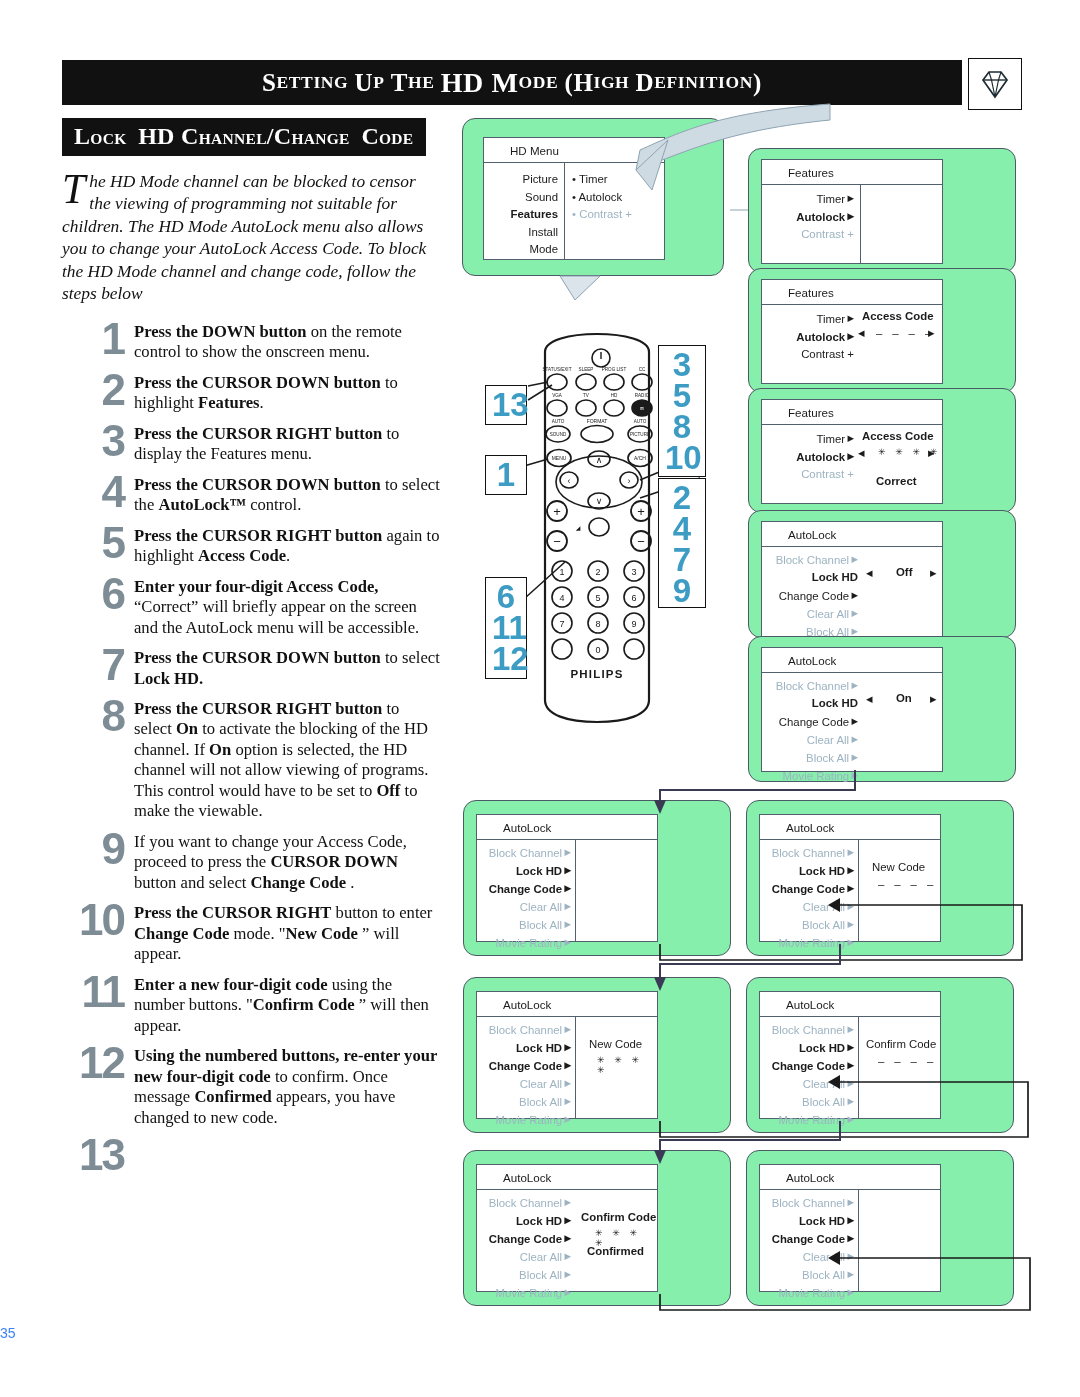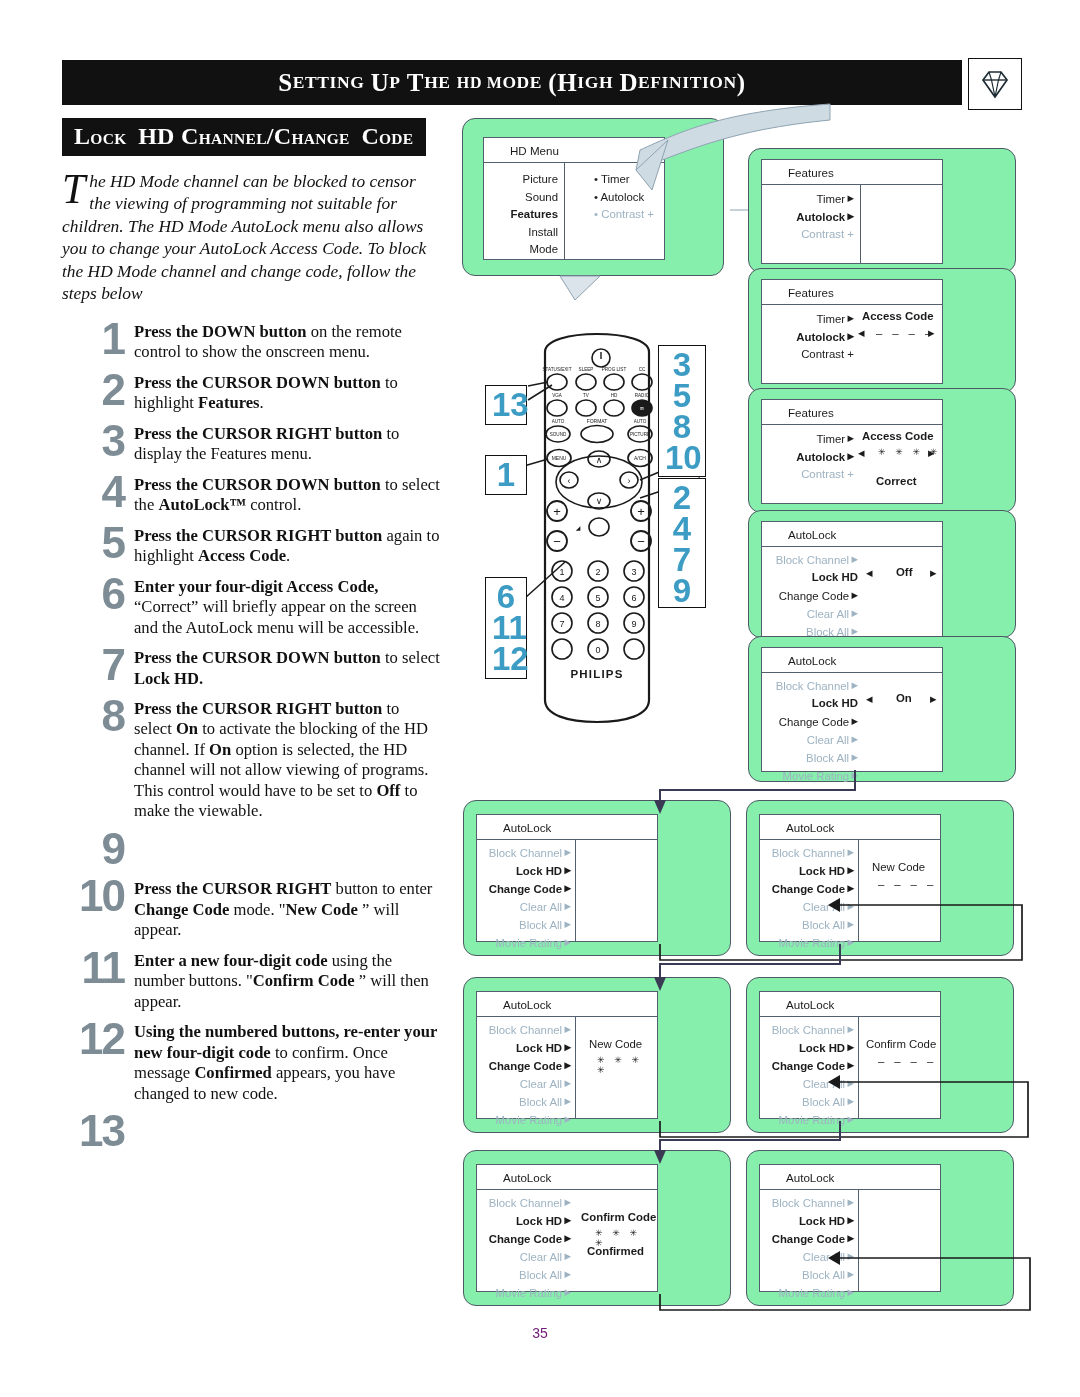--- a/index.html
+++ b/index.html
@@ -139,42 +139,42 @@
     font-weight:bold;
     color:#3c9cc4;
     font-size:33px;
     line-height:31px;
     text-align:center;
     padding:3px 6px 4px 6px;
     box-sizing:border-box;
   }
 
   .page-num{
-    position:absolute;left:0;top:1325px;width:1080px;text-align:center;
-    font-family:"Liberation Sans",sans-serif;font-size:14px;color:#701a75;
+    position:absolute;left:0;top:1325px;width:1080px;
+    font-family:"Liberation Sans",sans-serif;font-size:14px;color:#3b82f6;
   }
   .flow{position:absolute;left:0;top:0;width:1080px;height:1397px;pointer-events:none;}
 </style>
 </head>
 <body>
 
 <div class="page">
 
   <div class="header-bar">
     <div class="header-title">
       <span class="sc" style="font-size:25px;">S</span>
         <span class="sc">ETTING</span>
       <span>&nbsp;</span>
         <span class="sc" style="font-size:25px;">U</span>
         <span class="sc">P</span>
       <span>&nbsp;</span>
         <span class="sc" style="font-size:25px;">T</span>
         <span class="sc">HE</span>
       <span>&nbsp;</span>
-        <span style="font-size:16px;">HD&nbsp;M</span>
+        <span style="font-size:28px;">HD&nbsp;M</span>
         <span class="sc">ODE</span>
       <span>&nbsp;</span>
         <span style="font-size:25px;">(H</span>
         <span class="sc">IGH</span>
       <span>&nbsp;</span>
         <span style="font-size:25px;">D</span>
         <span class="sc">EFINITION</span>
         <span style="font-size:25px;">)</span>
     </div>
   </div>
@@ -228,20 +228,21 @@
         <div class="step">
           <div class="step-num">7</div>
           <div class="step-body"><b>Press the CURSOR DOWN button</b> to select <b>Lock HD.</b></div>
         </div>
         <div class="step">
           <div class="step-num">8</div>
           <div class="step-body"><b>Press the CURSOR RIGHT button</b> to select <b>On</b> to activate the blocking of the HD channel.  If <b>On</b> option is selected, the HD channel will not allow viewing of programs. This control would have to be set to <b>Off</b> to make the viewable.</div>
         </div>
         <div class="step">
           <div class="step-num">9</div>
+          <div class="step-body">If you want to change your Access Code, proceed to press the <b>CURSOR DOWN</b> button and select <b>Change Code</b> .</div>
         </div>
         <div class="step">
           <div class="step-num">10</div>
           <div class="step-body"><b>Press the CURSOR RIGHT</b> button to enter <b>Change Code</b> mode. "<b>New Code </b>” will appear.</div>
         </div>
         <div class="step">
           <div class="step-num">11</div>
           <div class="step-body"><b>Enter a new four-digit code</b> using the number buttons. "<b>Confirm Code </b>” will then appear.</div>
         </div>
         <div class="step">
@@ -258,21 +259,21 @@
     <div class="screen" style="left:20px;top:18px;width:182px;height:123px;">
       <div class="scr-title">HD Menu</div>
       <div class="vdiv" style="left:80px;"></div>
       <div class="menu-col rt" style="left:0;top:33px;width:74px;">
           <div>Picture</div>
           <div>Sound</div>
           <div class="bold">Features</div>
           <div>Install</div>
           <div>Mode</div>
         </div>
-      <div class="menu-col lt" style="left:88px;top:33px;width:92px;margin-left:22px;">
+      <div class="menu-col lt" style="left:88px;top:33px;width:92px;">
           <div>• Timer</div>
           <div>• Autolock</div>
           <div class="dim">• Contrast +</div>
         </div>
     </div>
   </div>
 
   <svg class="flow">
     <path d="M 636,170 C 690,150 730,130 830,120 L 830,104 C 720,112 680,132 640,150 Z" fill="#cfdbe3" stroke="#8ea3b2" stroke-width="1"></path>
     <path d="M 636,170 L 668,140 L 652,190 Z" fill="#cfdbe3" stroke="#8ea3b2" stroke-width="1"></path>

